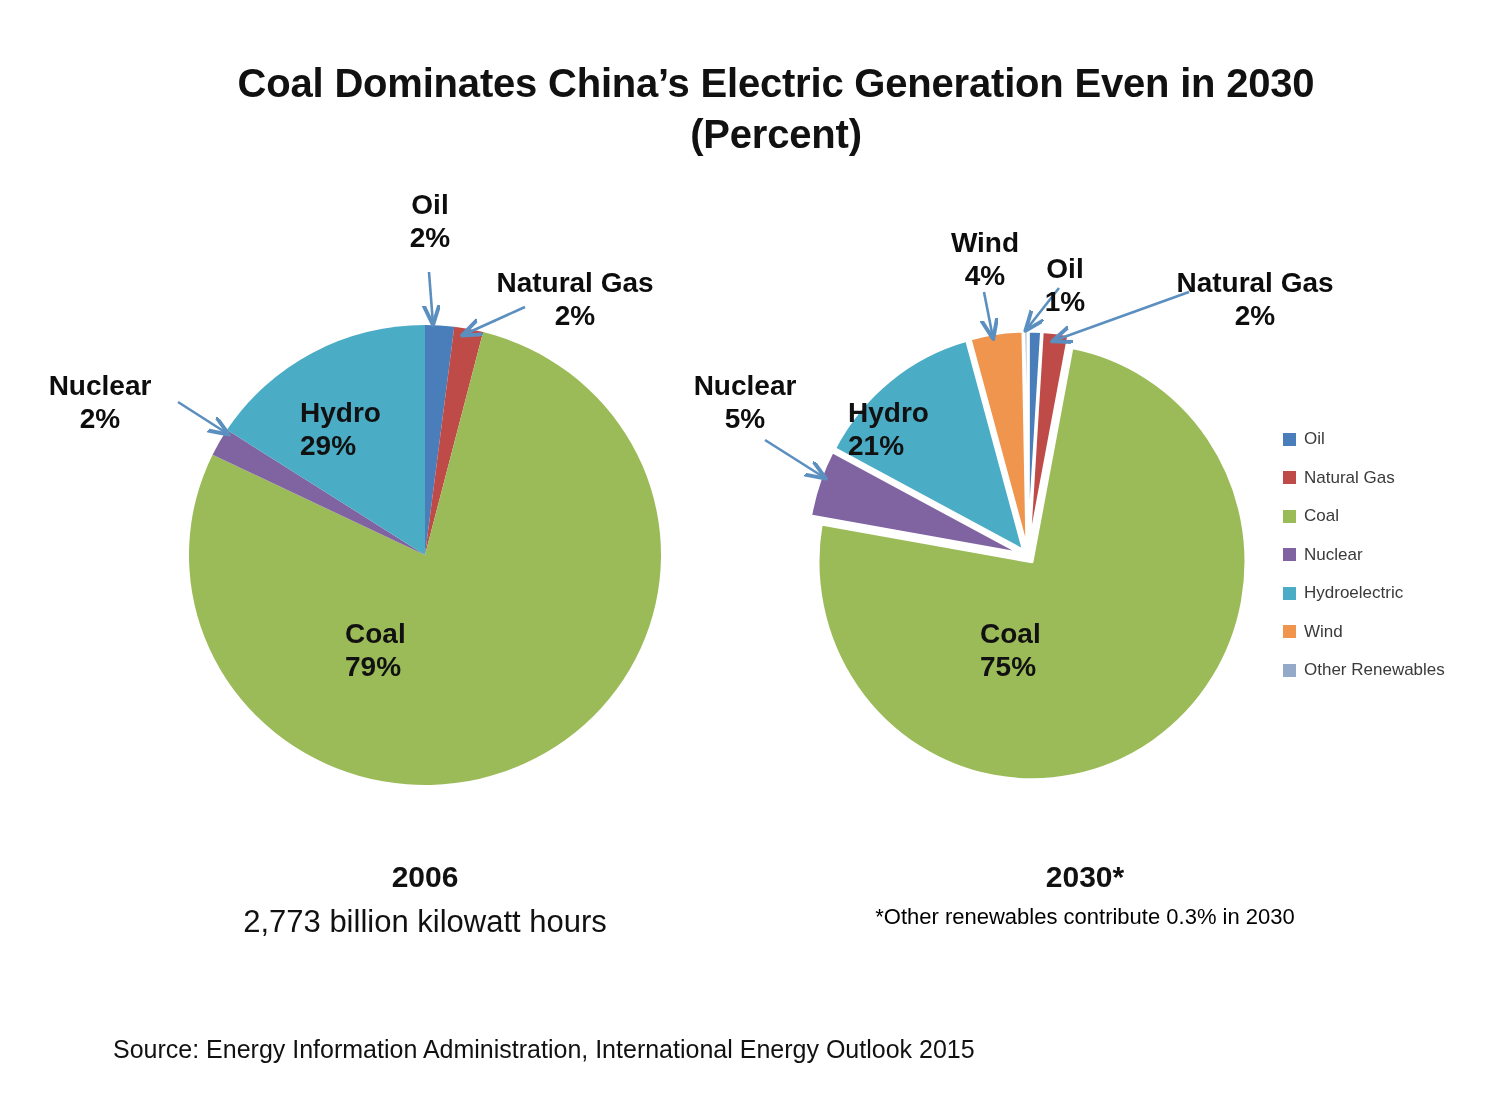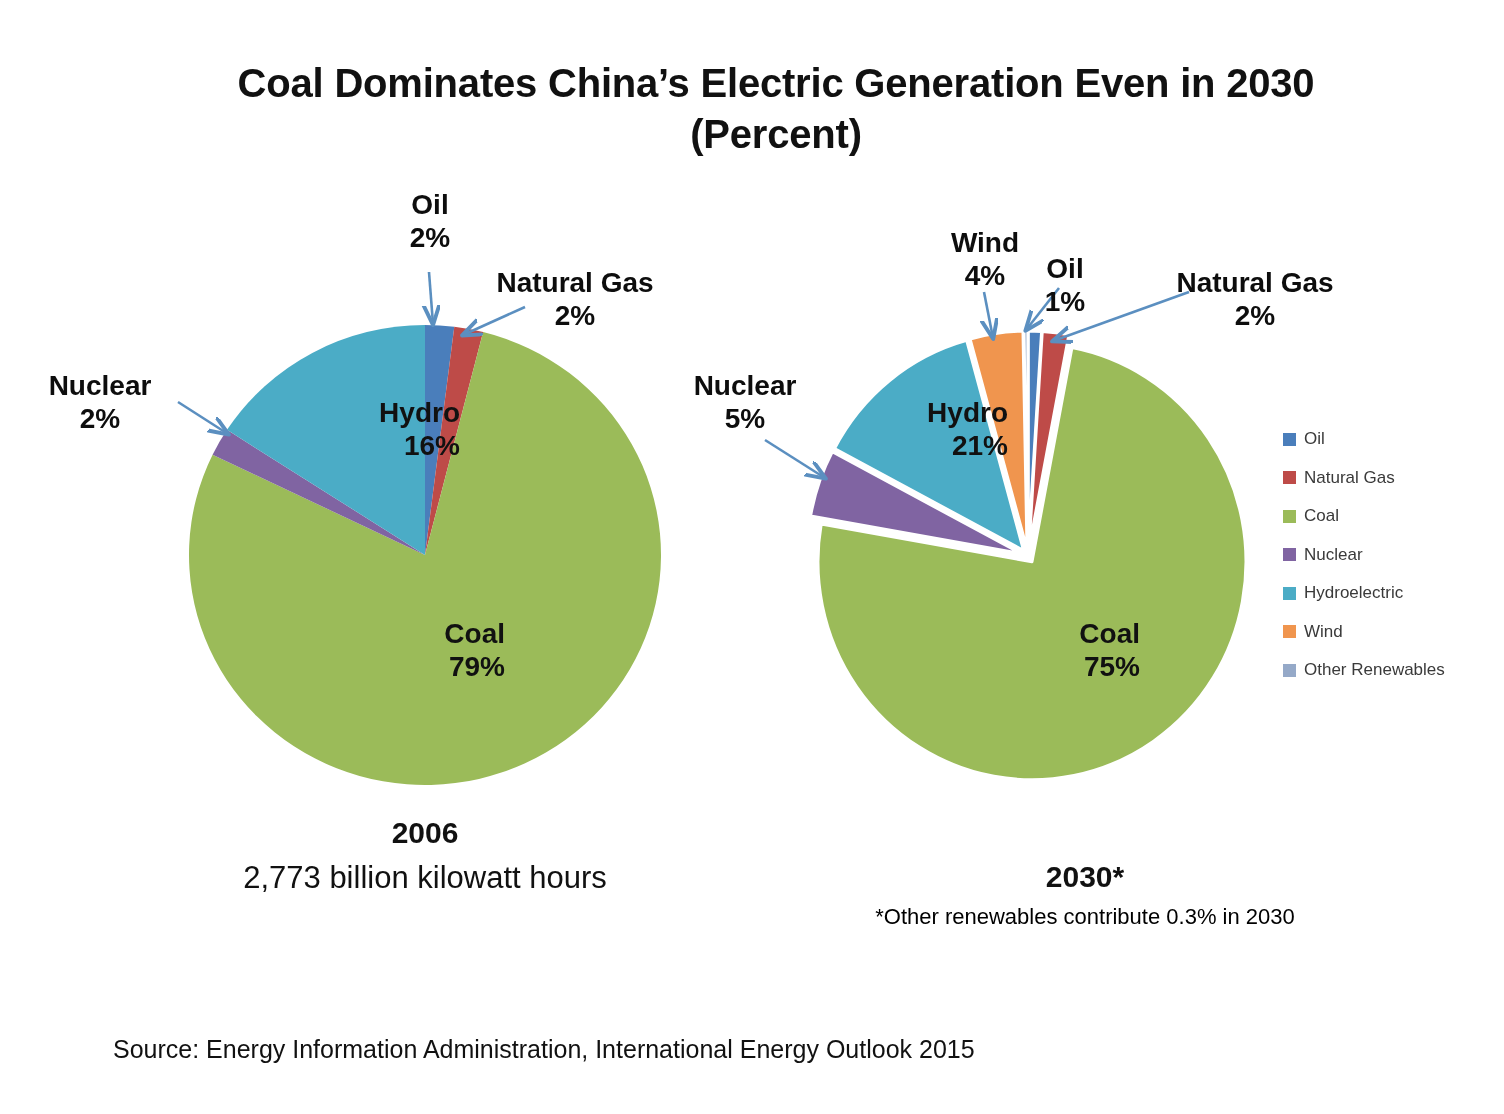--- a/index.html
+++ b/index.html
@@ -58,21 +58,21 @@
   }
   .callout .val { display: block; }
   .callout.center { text-align: center; }
 
   
   .inpie {
     position: absolute;
     font-size: 28px;
     font-weight: bold;
     line-height: 1.18;
-    text-align: right;
+    text-align: left;
     color: #111111;
     white-space: nowrap;
   }
   .inpie .val { display: block; }
 
   
   #legend {
     position: absolute;
     left: 1283px;
     top: 420px;
@@ -107,21 +107,21 @@
     font-size: 31px;
     color: #111111;
     font-weight: normal;
   }
   .caption-note {
     font-size: 22px;
     color: #000000;
     margin-top: 10px;
     white-space: nowrap;
   }
-  #caption-2006 { left: 100px; top: 816px; width: 650px; }
+  #caption-2006 { left: 100px; top: 860px; width: 650px; }
   #caption-2030 { left: 760px; top: 860px; width: 650px; }
 
   #source-line {
     position: absolute;
     left: 113px;
     top: 1035px;
     font-size: 25px;
     color: #111111;
     white-space: nowrap;
   }
@@ -186,21 +186,21 @@
     <span class="val">2%</span>
   </div>
 
   <div class="callout center" style="left:20px; top:369px; width:160px;">
     <span>Nuclear</span>
     <span class="val">2%</span>
   </div>
 
   <div class="inpie" style="left:300px; top:396px; width:160px;">
     <span>Hydro</span>
-    <span class="val">16%</span>
+    <span class="val">29%</span>
   </div>
 
   <div class="inpie" style="left:345px; top:617px; width:160px;">
     <span>Coal</span>
     <span class="val">79%</span>
   </div>
 
   <div class="callout center" style="left:910px; top:226px; width:150px;">
     <span>Wind</span>
     <span class="val">4%</span>

